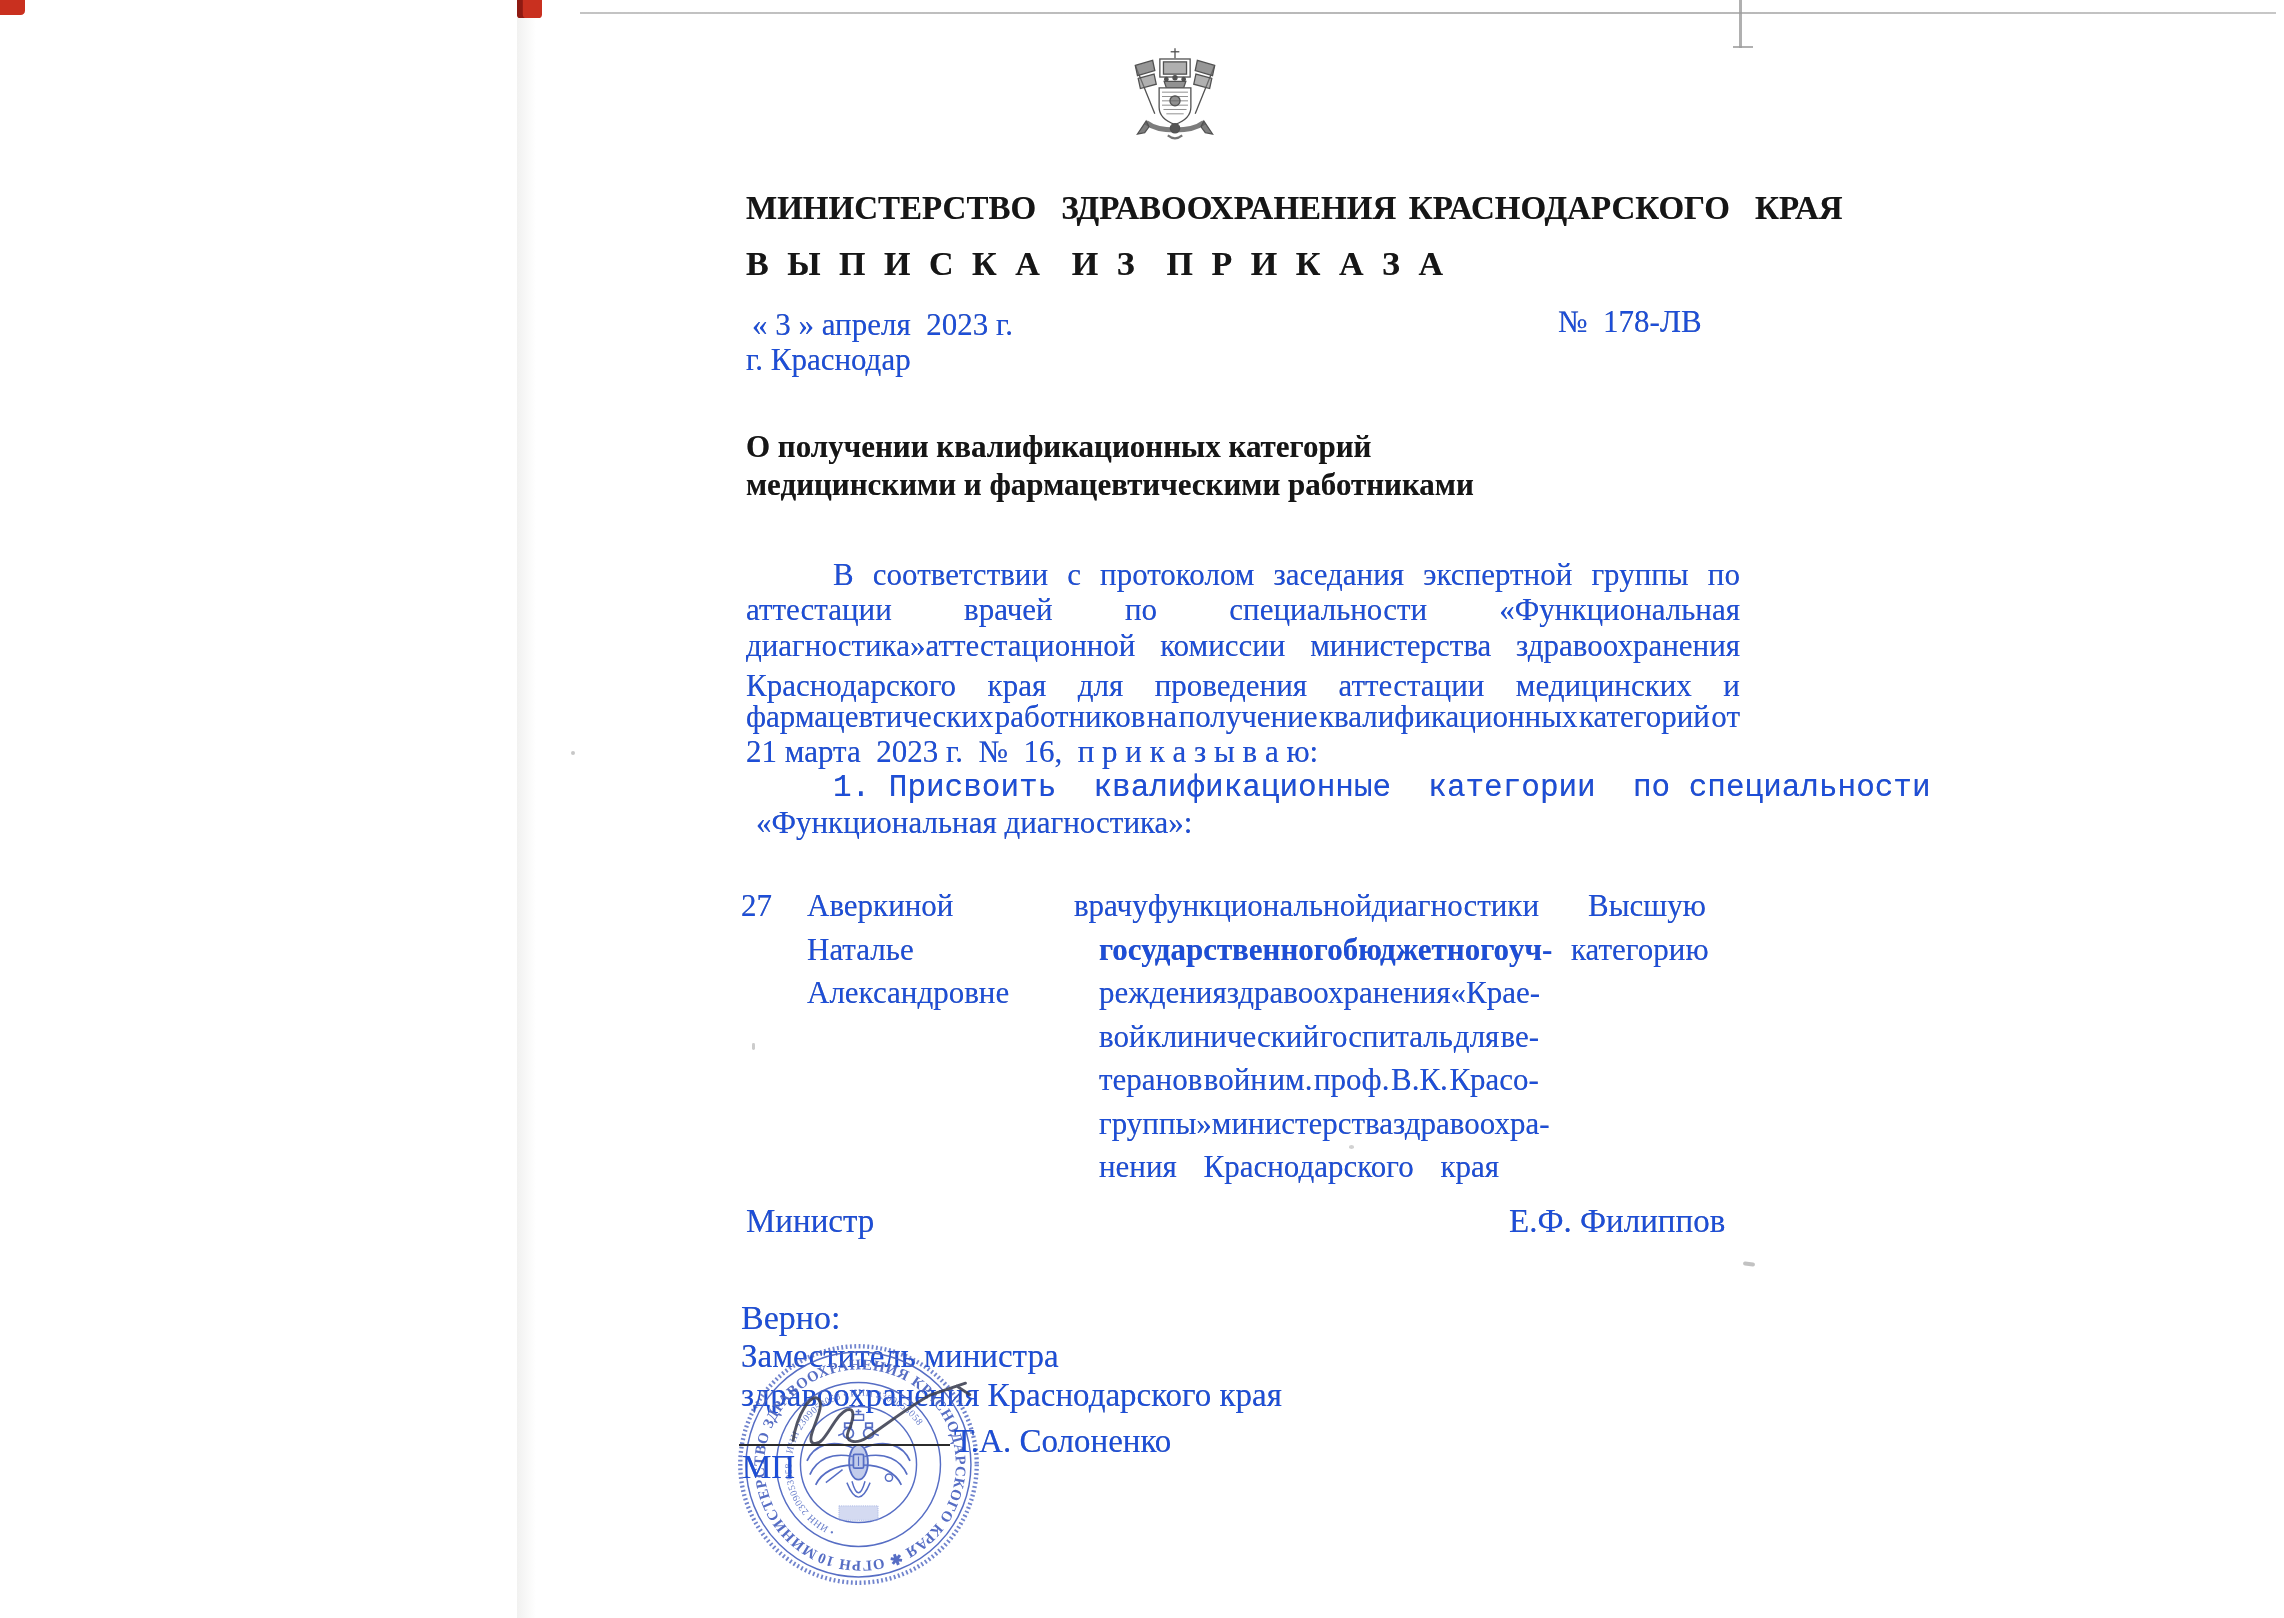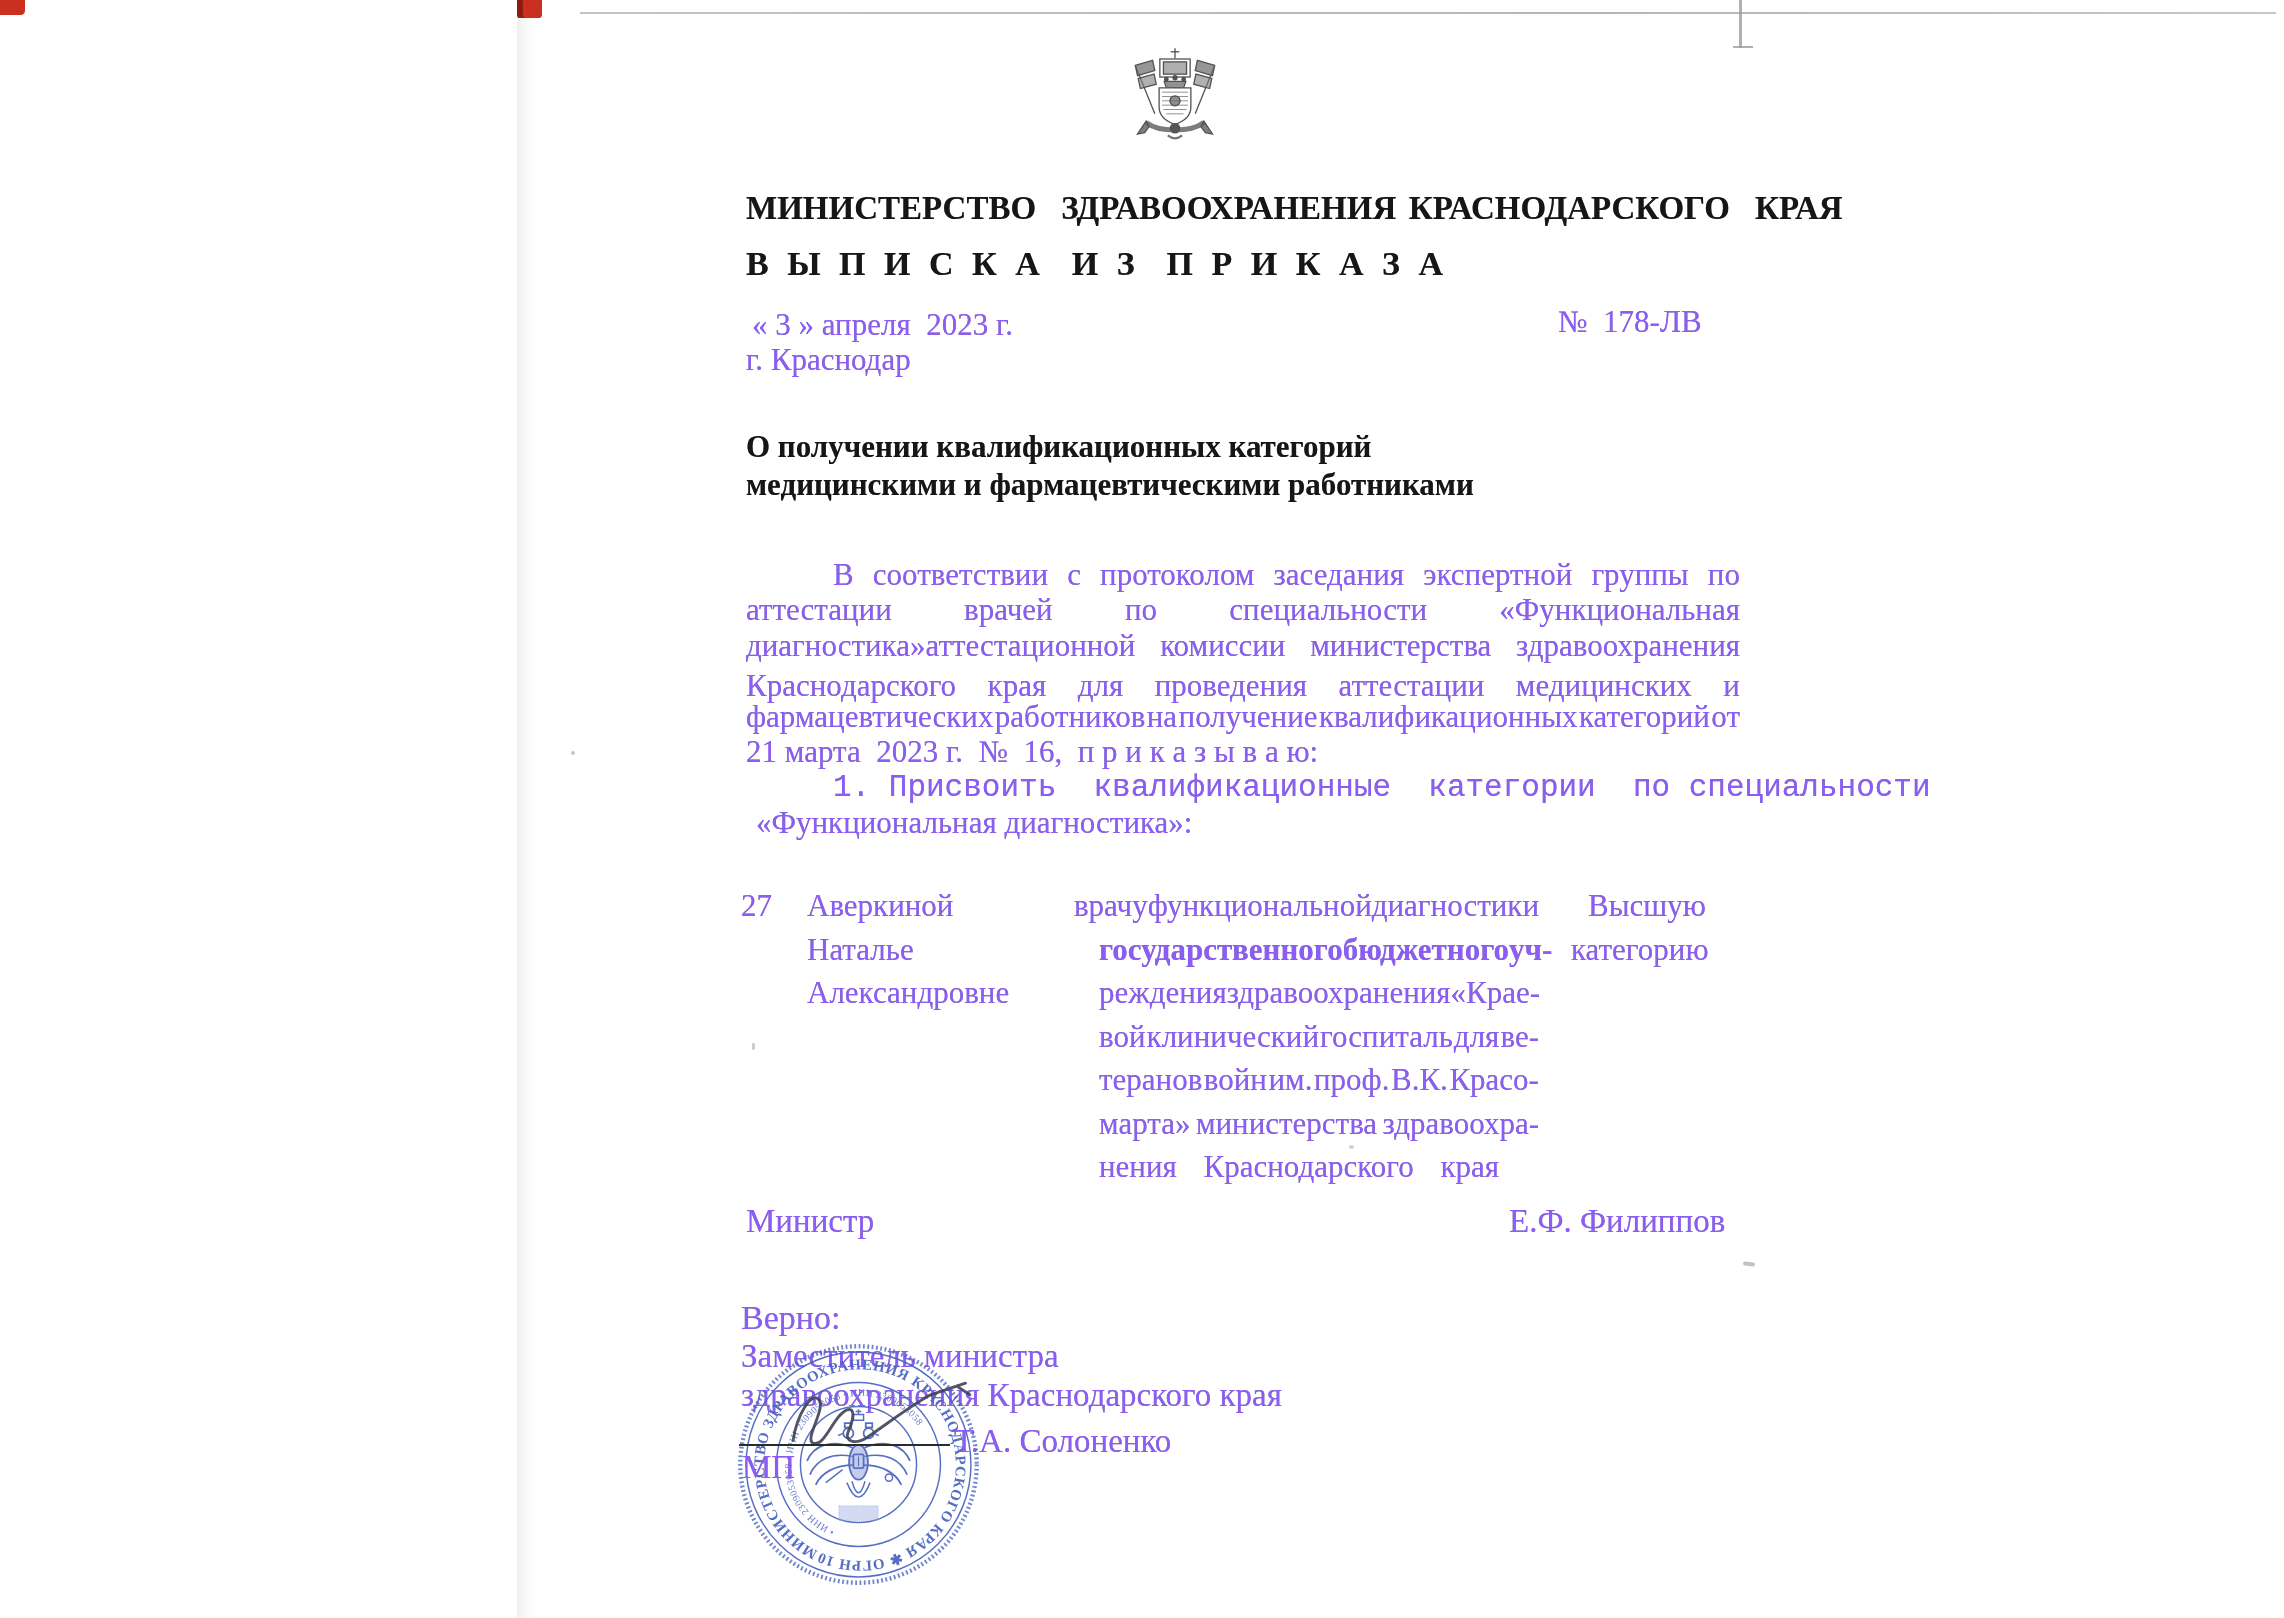--- a/index.html
+++ b/index.html
@@ -1,19 +1,19 @@
 <!DOCTYPE html>
 <html style="font-size:11.6px"><head>
 <meta charset="utf-8">
 <style>
   html,body{margin:0;padding:0;background:#ffffff;}
   body{width:2284px;height:1618px;position:relative;overflow:hidden;
        font-family:"Liberation Serif","DejaVu Serif",serif;color:#1f1f1f;}
   .abs{position:absolute;}
-  .line{position:absolute;white-space:pre;font-size:31px;color:#8b5cf6;
+  .line{position:absolute;white-space:pre;font-size:31px;color:#1d4ed8;
         text-shadow:0 0 0.4px rgba(20,20,20,.45);}
   .bold{font-weight:700;color:#161616;}
   .center{text-align:left;}
   .justify{display:flex;justify-content:space-between;white-space:normal;}
   .justify span{white-space:pre;}
   .wide{word-spacing:19px;}
   
   .topline{position:absolute;left:580px;top:11.6px;width:1696px;height:2.2px;
            background:linear-gradient(to right,#b9b9b9,#a8a8a8 60%,#bdbdbd);opacity:.85;}
   .pageedge{position:absolute;left:517px;top:0;width:19px;height:1618px;
@@ -153,21 +153,21 @@
   </div>
 <div class="line justify" style="left:1099px;top:1062px;width:440px;">
     <span>теранов</span>
     <span>войн</span>
     <span>им.</span>
     <span>проф.</span>
     <span>В.К.</span>
     <span>Красо-</span>
   </div>
 <div class="line justify" style="left:1099px;top:1106px;width:440px;">
-    <span>марта»</span>
+    <span>группы»</span>
     <span>министерства</span>
     <span>здравоохра-</span>
   </div>
 <div class="line wide" style="left:1099px;top:1149px;">нения Краснодарского края</div>
 
 <div class="line" style="left:1588px;top:888px;">Высшую</div>
 <div class="line" style="left:1571px;top:932px;">категорию</div>
 
 <div class="line" style="left:746px;top:1203px;font-size:33px;">Министр</div>
 <div class="line" style="left:1509px;top:1203px;font-size:33px;">Е.Ф. Филиппов</div>

